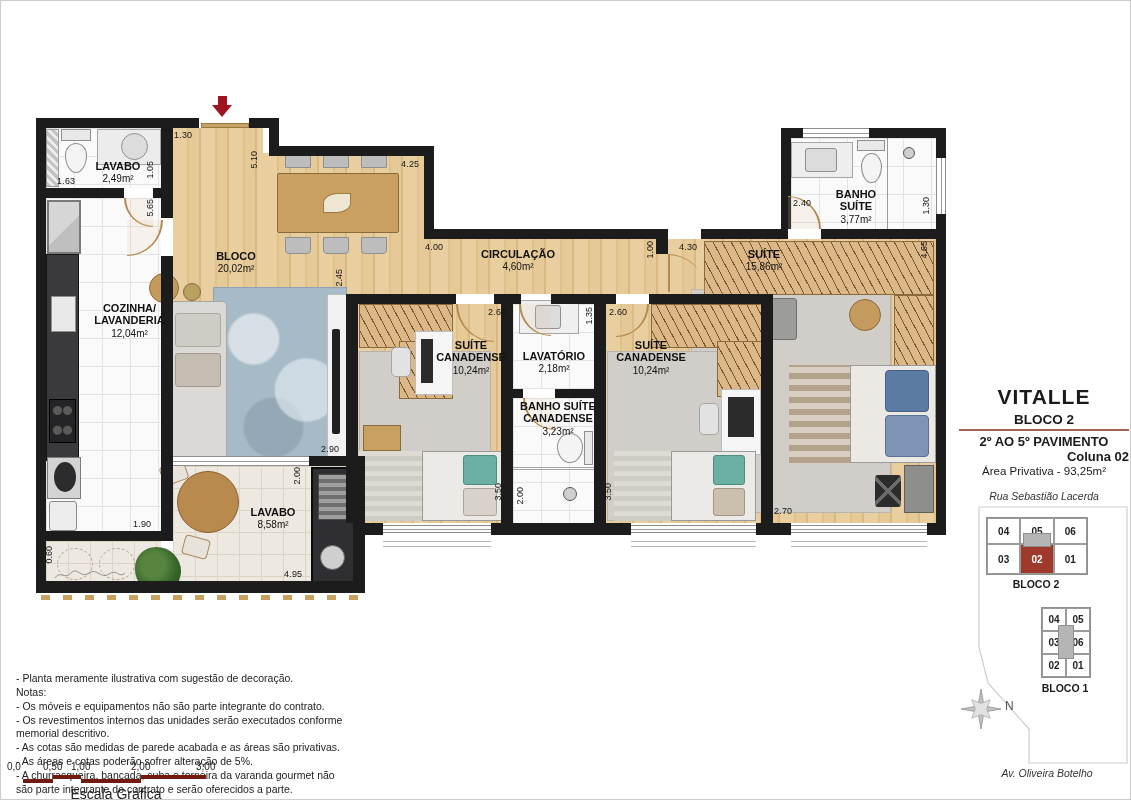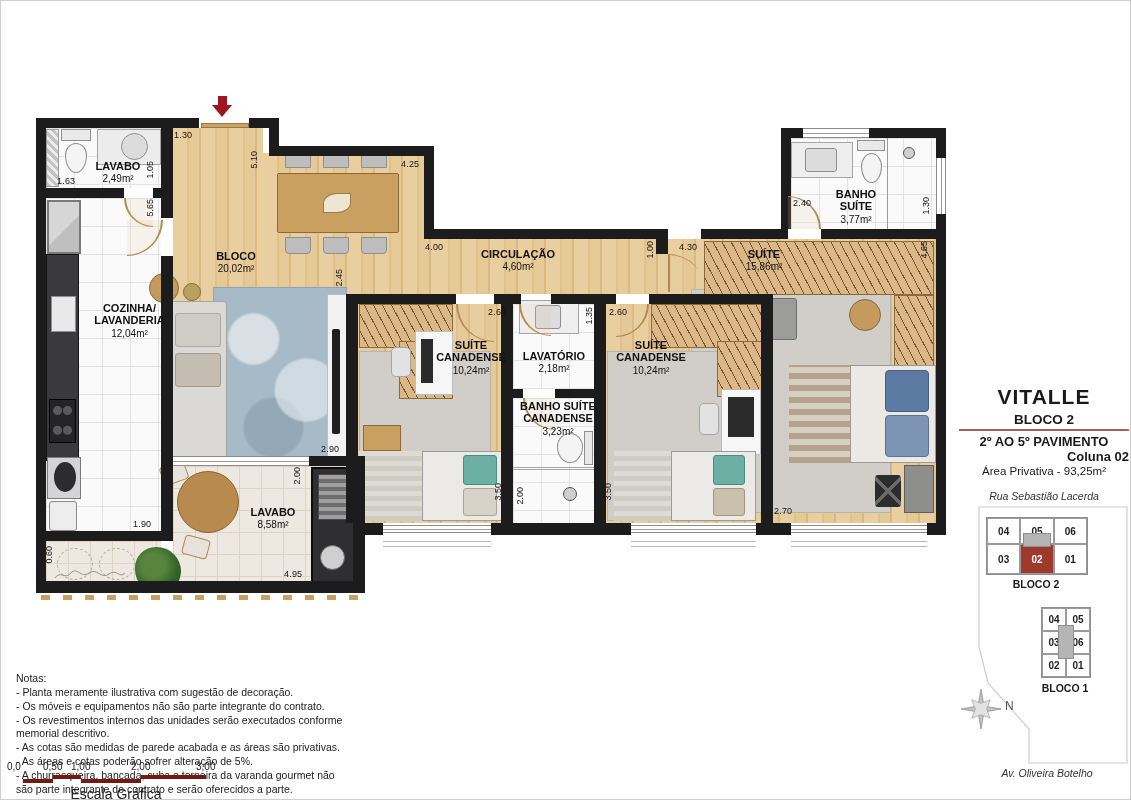--- a/index.html
+++ b/index.html
@@ -322,22 +322,22 @@
 
   <svg class="abs" style="left:958px;top:686px" width="44" height="44" viewBox="0 0 44 44">
     <polygon points="22,2 25,19 42,22 25,25 22,42 19,25 2,22 19,19" fill="#c4c4c4" stroke="#8f8f8f" stroke-width="0.8"></polygon>
     <polygon points="22,9 26,18 35,22 26,26 22,35 18,26 9,22 18,18" fill="#e2e2e2" stroke="#9a9a9a" stroke-width="0.6" transform="rotate(45 22 22)"></polygon>
   </svg>
   <div class="abs" style="left:1004px;top:698px;font-size:12px;color:#555">N</div>
 
   <div class="abs" style="left:966px;top:766px;width:160px;text-align:center;font-size:10.5px;font-style:italic;color:#333">Av. Oliveira Botelho</div>
 
   <div class="notes" style="left:15px;top:671px;width:340px">
+    <div>- Planta meramente ilustrativa com sugestão de decoração.</div>
     <div>Notas:</div>
-    <div>- Planta meramente ilustrativa com sugestão de decoração.</div>
     <div>- Os móveis e equipamentos não são parte integrante do contrato.</div>
     <div>- Os revestimentos internos das unidades serão executados conforme</div>
     <div>  memorial descritivo.</div>
     <div>- As cotas são medidas de parede acabada e as áreas são privativas.</div>
     <div>- As áreas e cotas poderão sofrer alteração de 5%.</div>
     <div>- A churrasqueira, bancada, cuba e torneira da varanda gourmet não</div>
     <div>são parte integrante do contrato e serão oferecidos a parte.</div>
   </div>
 
   <div class="sb-lab" style="left:6px;top:760px">0,0</div>

